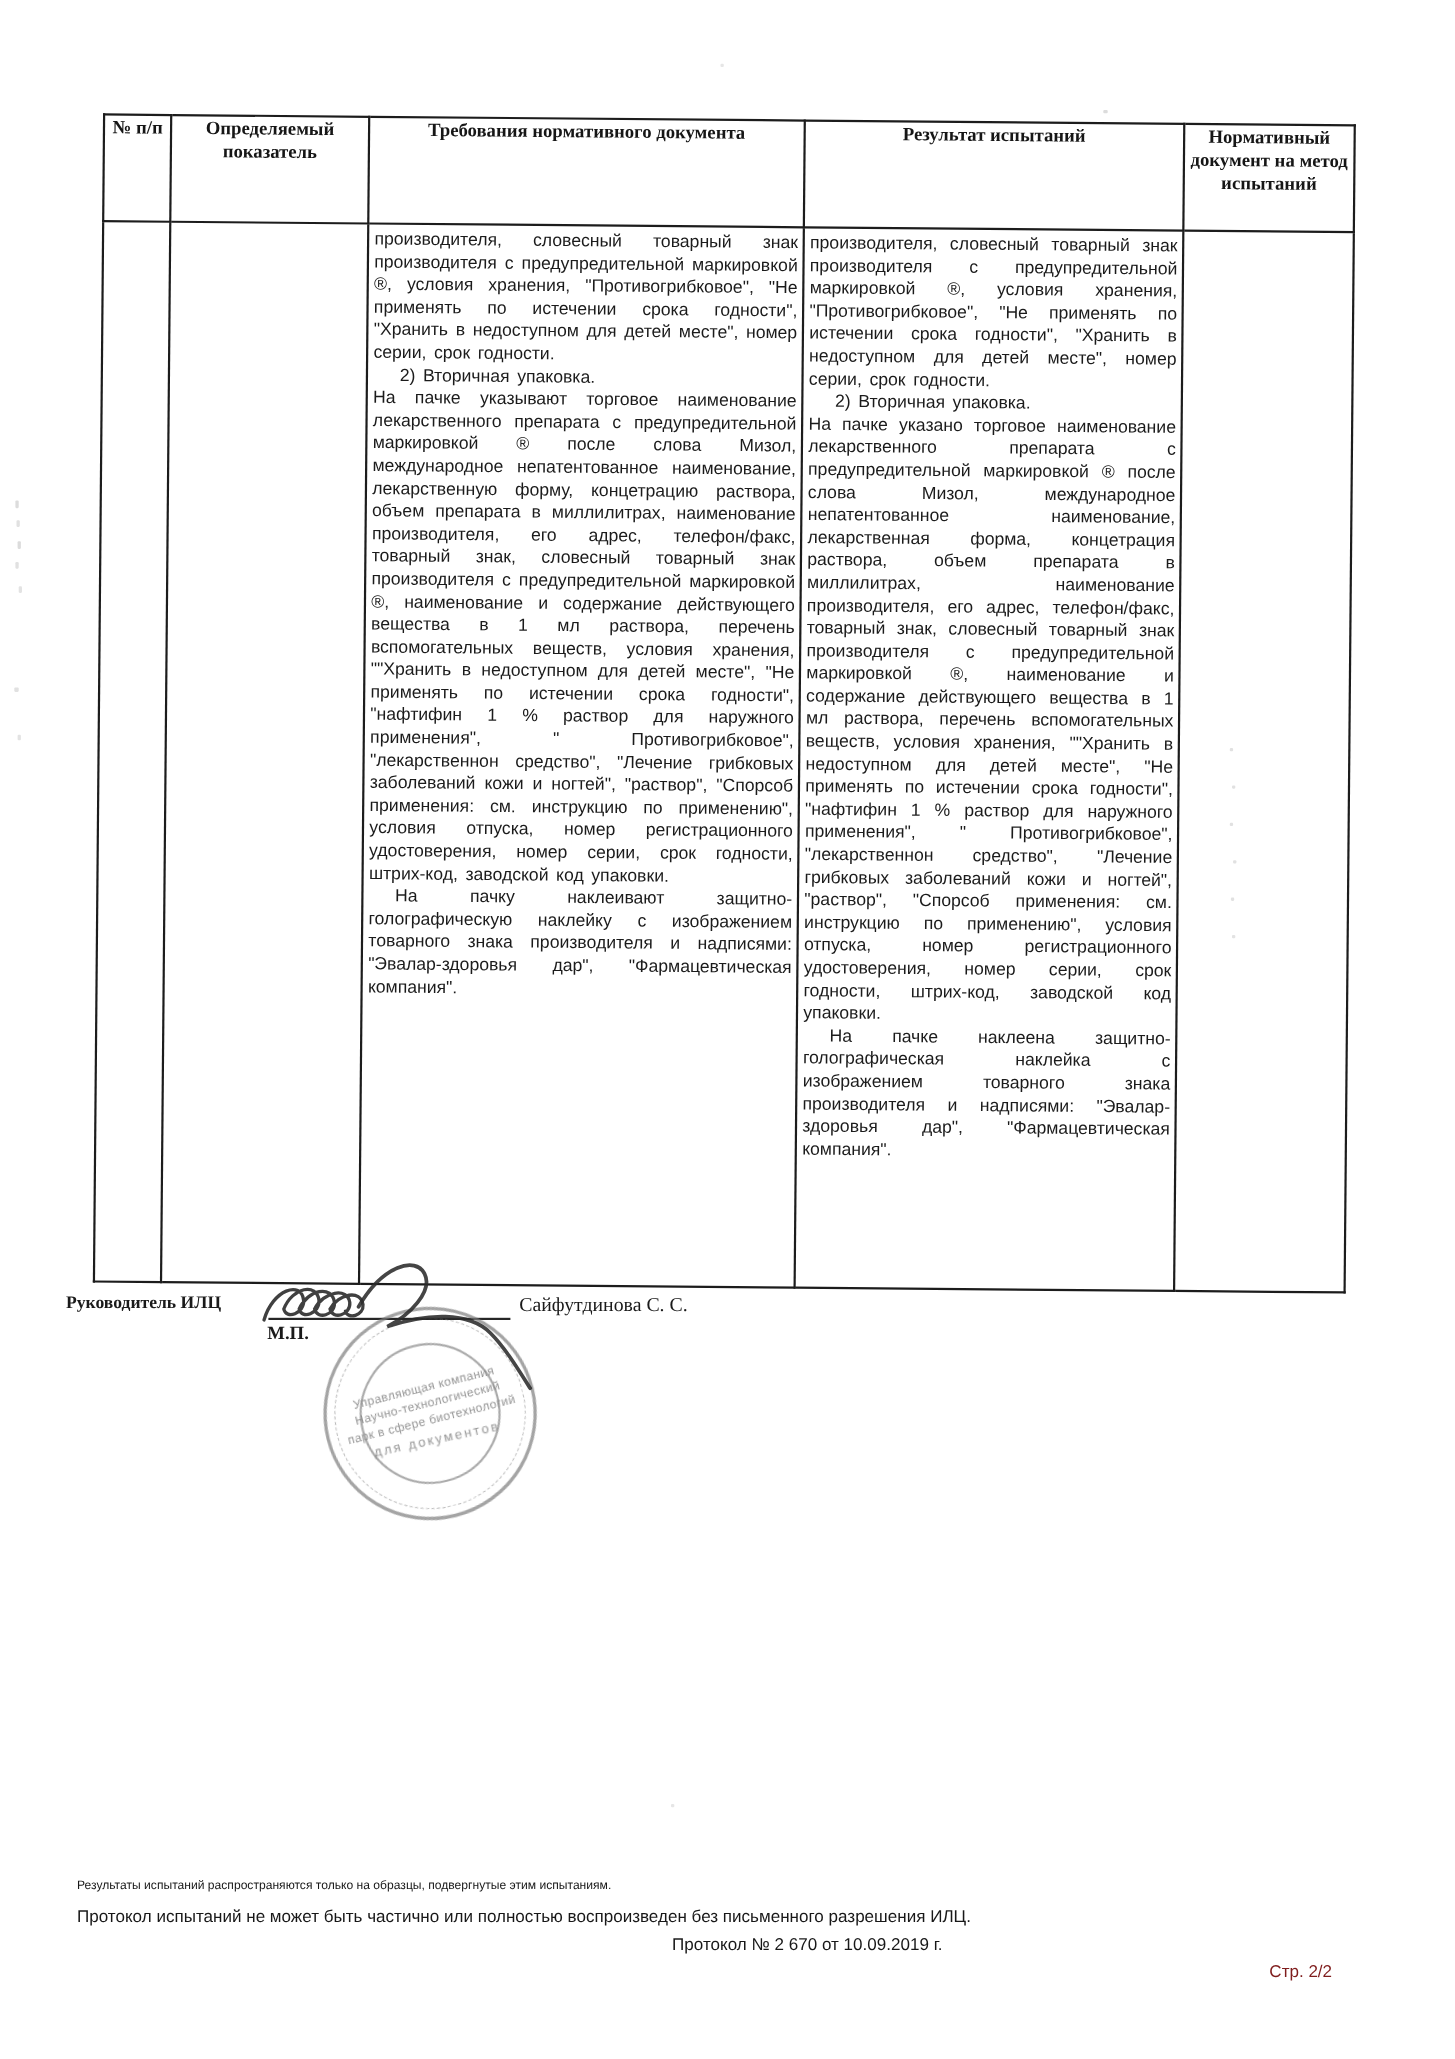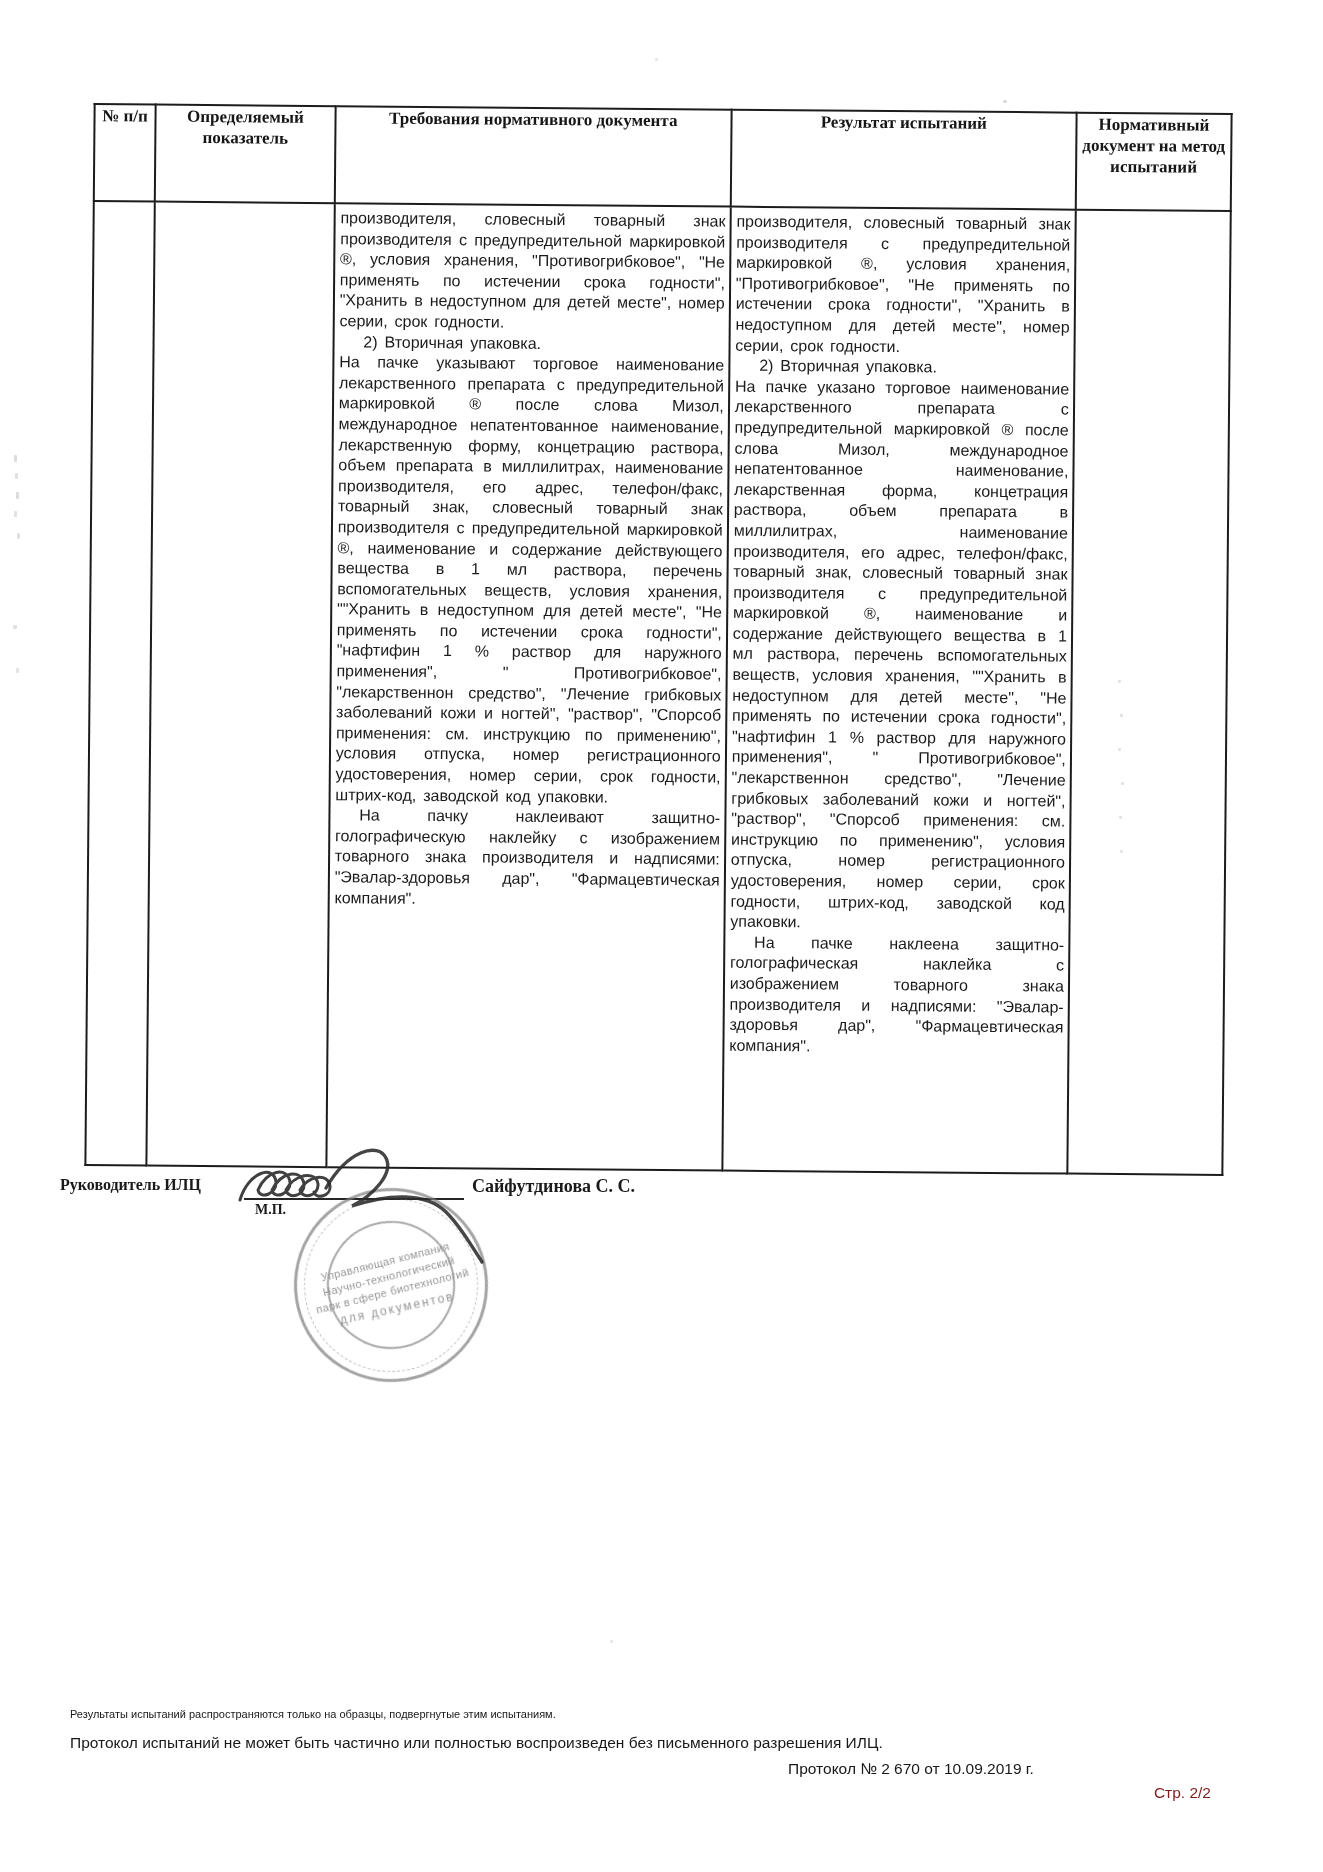--- a/index.html
+++ b/index.html
@@ -56,26 +56,26 @@
     font-family:"Liberation Serif",serif;
     font-size:16px;font-weight:600;color:#1a1a1a;
   }
   .sig-underline{
     position:absolute;left:244px;top:1198px;
     width:220px;height:2px;background:#262626;
   }
   .sig-name{
     position:absolute;left:472px;top:1176px;
     font-family:"Liberation Serif",serif;
-    font-size:18px;font-weight:700;color:#1a1a1a;
+    font-size:18px;font-weight:400;color:#1a1a1a;
   }
   .seal-mark{
     position:absolute;left:243px;top:1202px;
     font-family:"Liberation Serif",serif;
-    font-size:14px;font-weight:bold;color:#1a1a1a;margin-left:12px;
+    font-size:17px;font-weight:bold;color:#1a1a1a;
   }
   .sig-scribble{position:absolute;left:230px;top:1138px;z-index:4;}
   
   .stamp{
     position:absolute;left:294px;top:1188px;
     width:188px;height:188px;
     border:3px solid rgba(125,125,125,.7);
     border-radius:50%;
     transform:rotate(-14deg);
     z-index:2;
@@ -102,21 +102,21 @@
     filter:blur(.5px);
     opacity:.9;
   }
   .stamp .line.arc{
     font-size:12px;letter-spacing:2px;margin-top:3px;
     transform:rotate(2deg);
   }
   
   .foot-note1{position:absolute;left:70px;top:1708px;font-size:11px;color:#181818;}
   .foot-note2{position:absolute;left:70px;top:1734px;font-size:15.5px;color:#181818;}
-  .foot-ref{position:absolute;right:112px;top:1760px;width:600px;text-align:center;font-size:15.5px;color:#181818;}
+  .foot-ref{position:absolute;right:112px;top:1760px;width:600px;text-align:left;font-size:15.5px;color:#181818;}
   .foot-page{position:absolute;right:112px;top:1784px;width:300px;text-align:right;font-size:15.5px;color:#7f1d1d;}
   
   .speck{position:absolute;background:#9a9a9a;border-radius:1px;}
 </style>
 </head>
 <body>
 
 <div class="page">
 
   <table class="report">

